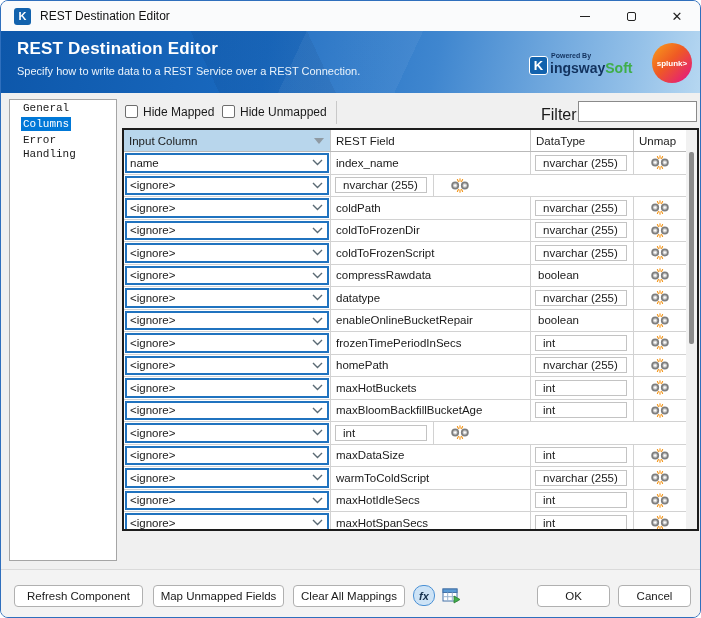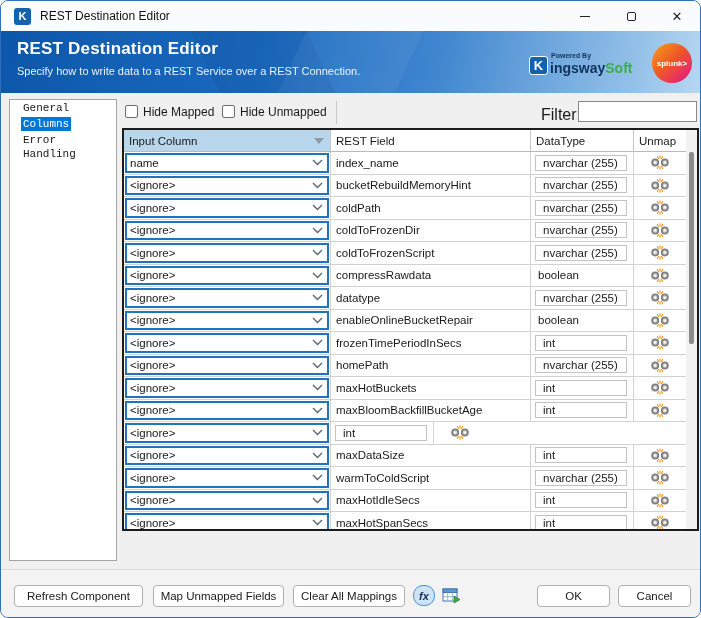--- a/index.html
+++ b/index.html
@@ -238,23 +238,20 @@
         <div class="cell c-input">
           <div class="combo">
             <span class="combo-text">&lt;ignore&gt;</span>
             <span class="combo-arrow">
               <svg width="11" height="7" viewBox="0 0 11 7">
                     <polyline points="1,1 5.5,5.5 10,1" fill="none" stroke="#5a6a74" stroke-width="1.4"></polyline>
                   </svg>
             </span>
           </div>
         </div>
-        <div class="cell c-rest">
-              <span class="rest-text">bucketRebuildMemoryHint</span>
-            </div>
         <div class="cell c-type">
               <span class="type-text boxed">nvarchar (255)</span>
             </div>
         <div class="cell c-unmap">
           <svg class="unmap-icon" width="20" height="15" viewBox="0 0 20 15">
             <g stroke="#f29111" stroke-width="1.1" stroke-linecap="round">
               <line x1="10" y1="0.8" x2="10" y2="3.2"></line>
               <line x1="7.4" y1="1.6" x2="8.4" y2="3.6"></line>
               <line x1="12.6" y1="1.6" x2="11.6" y2="3.6"></line>
               <line x1="10" y1="14.2" x2="10" y2="11.8"></line>

